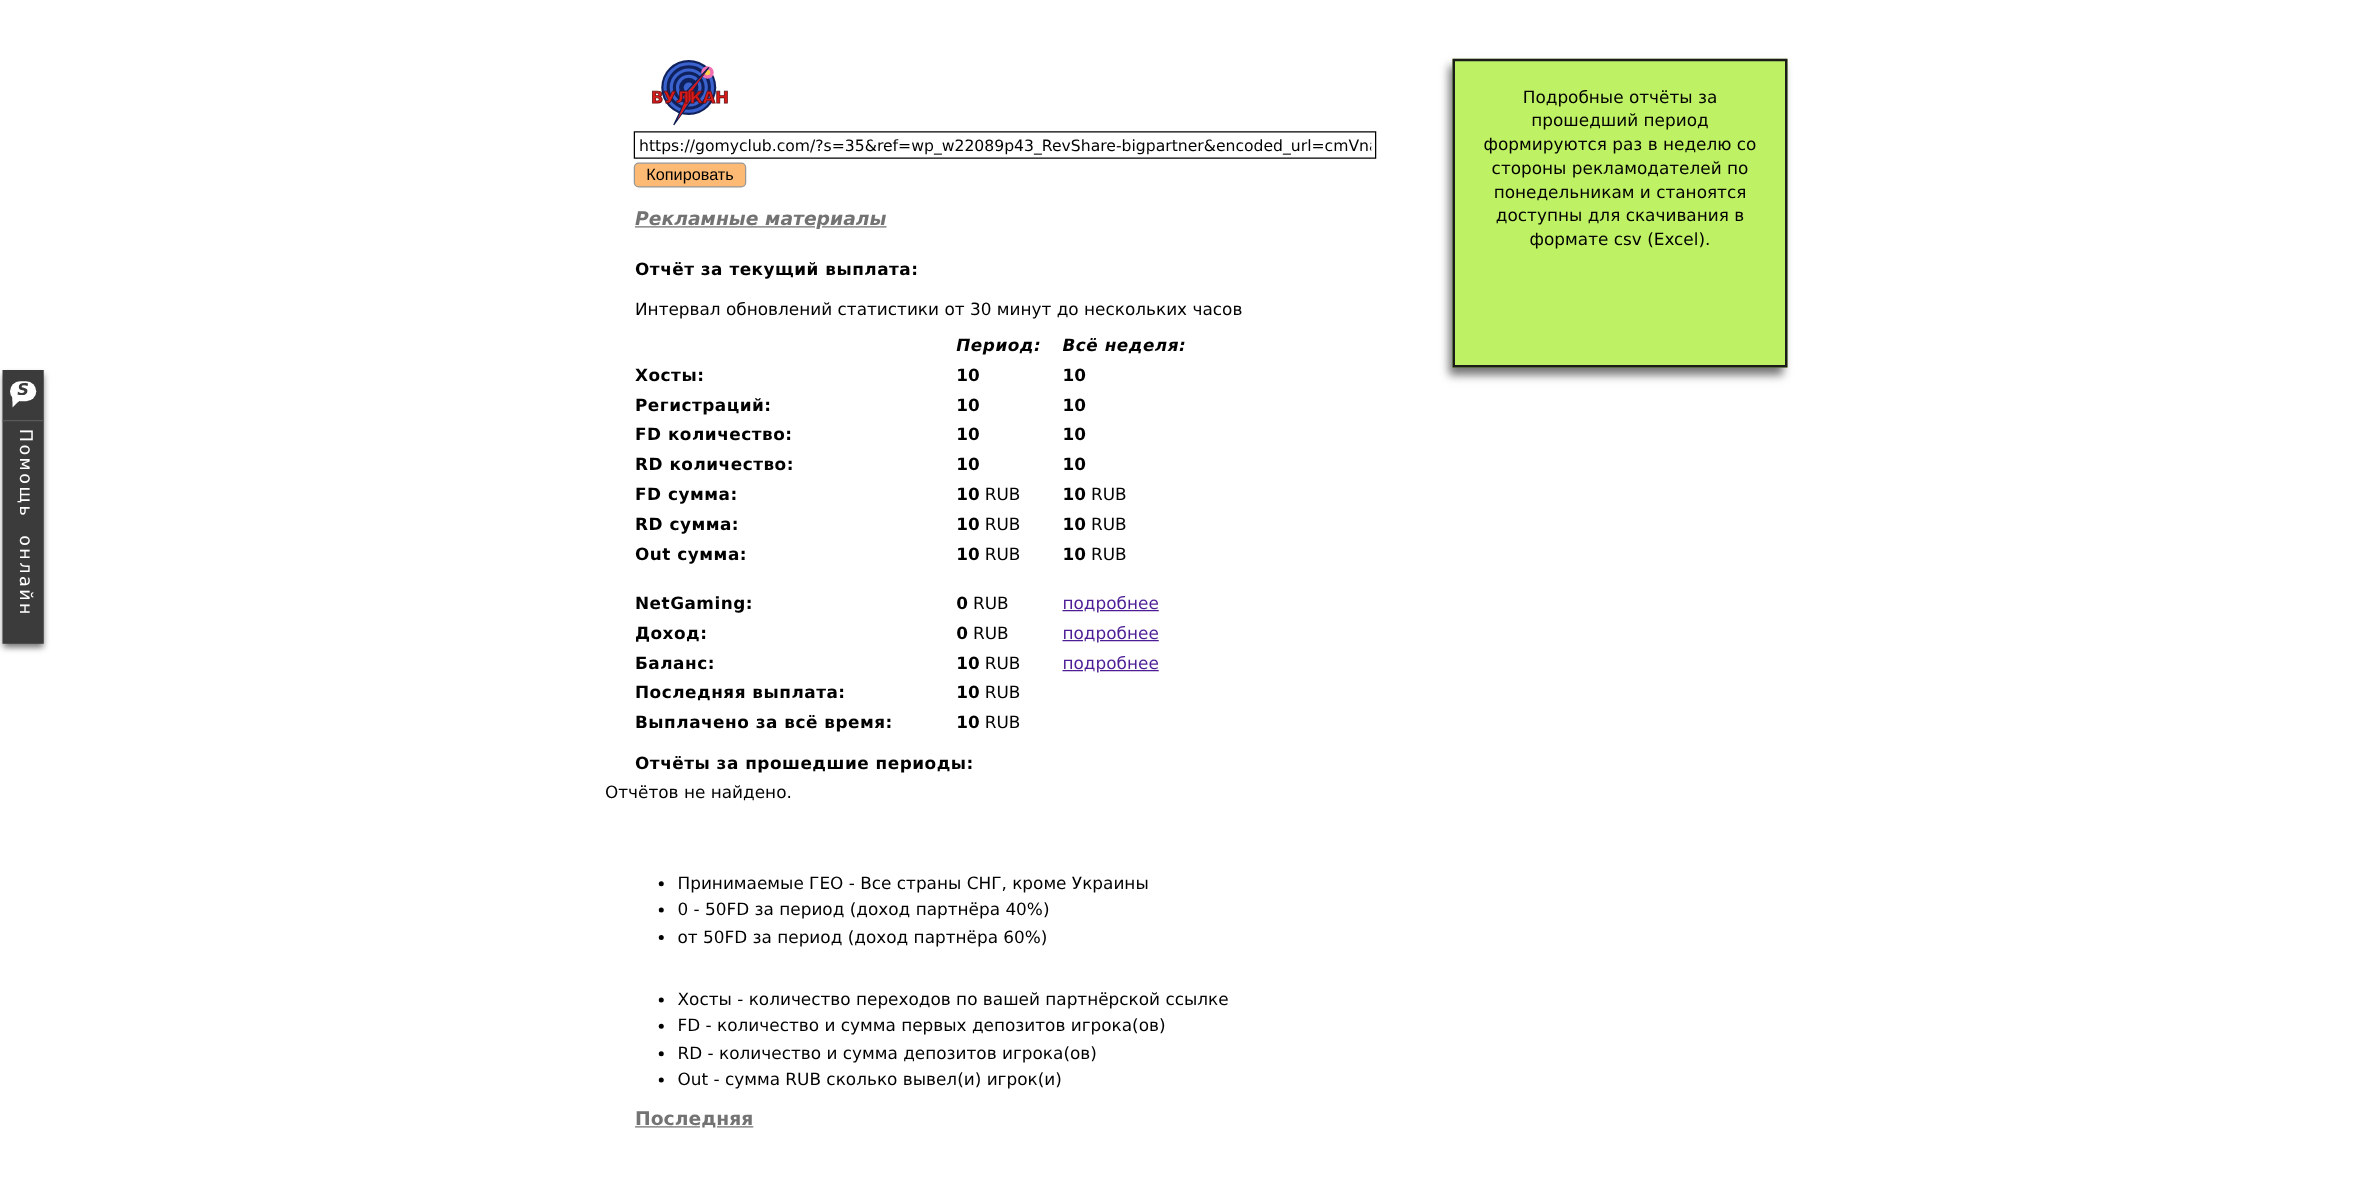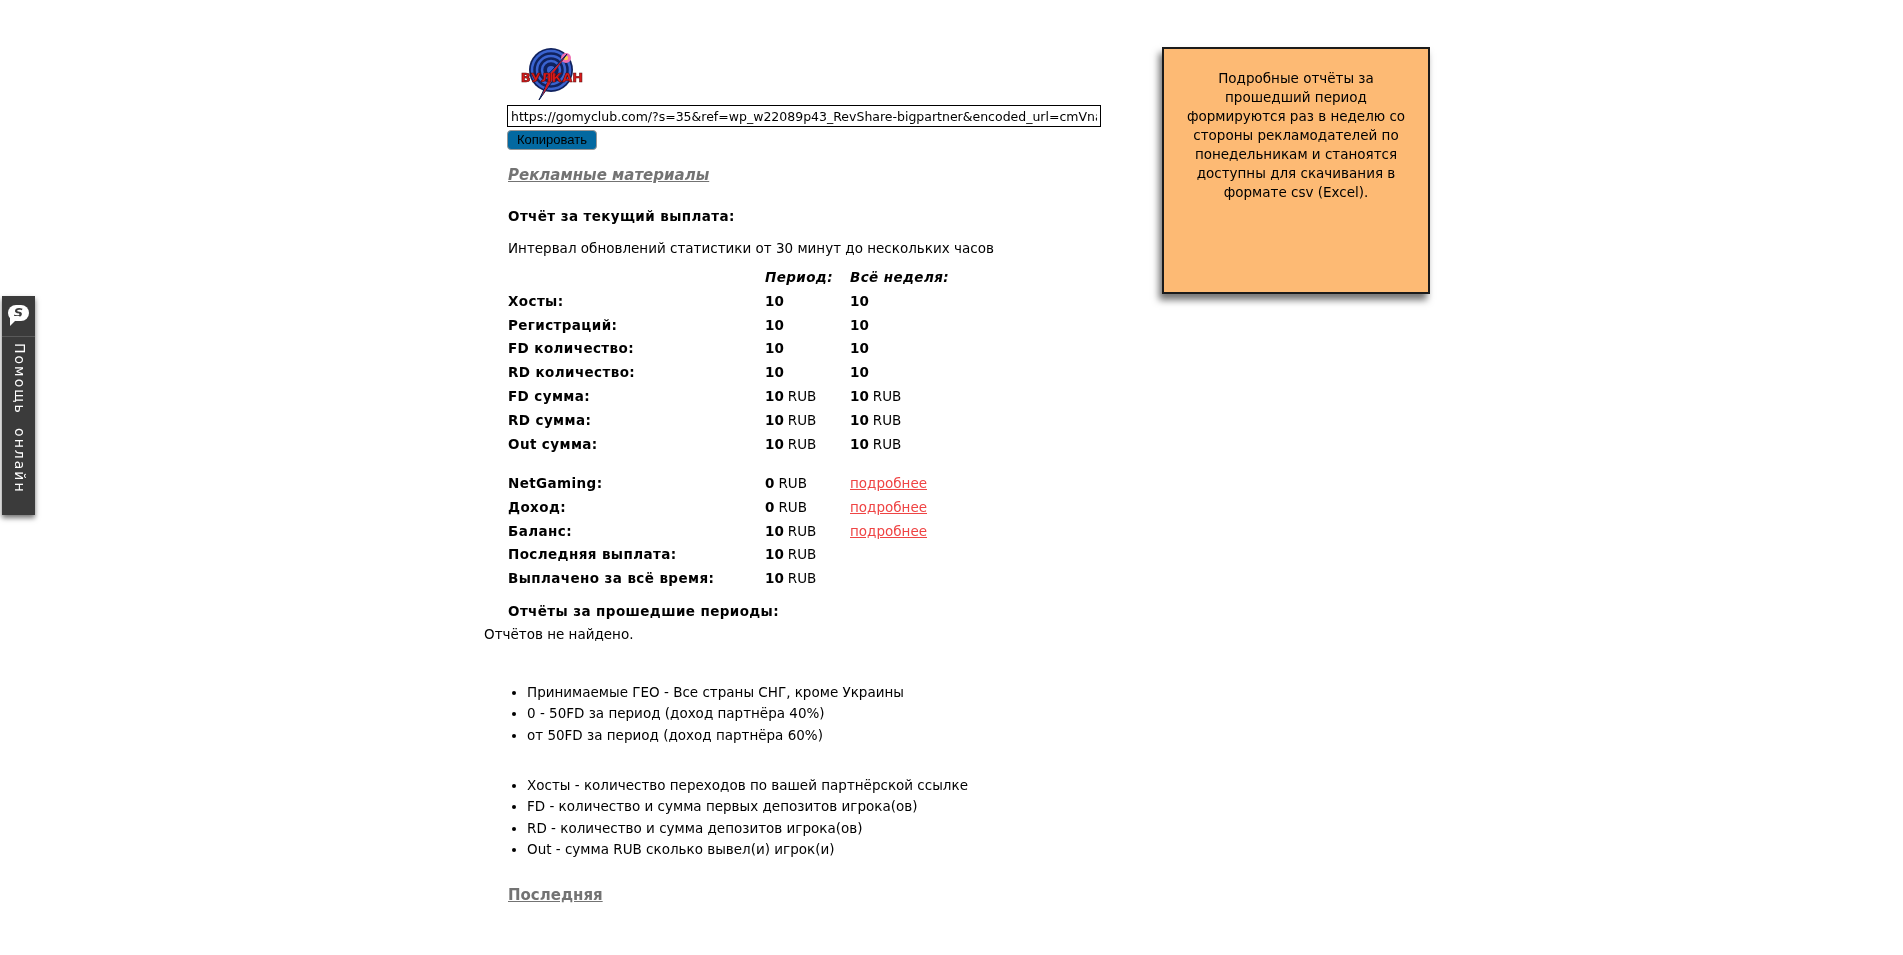--- a/index.html
+++ b/index.html
@@ -47,21 +47,21 @@
 
   
   .ref-input{
     left:507px;top:105px;width:594px;height:22px;box-sizing:border-box;
     border:1px solid #000;background:#fff;
     font-family:"DejaVu Sans", sans-serif;font-size:12.5px;
     padding:2px 3px;outline:none;
   }
   .copy-btn{
     left:507px;top:130px;height:20px;
-    background:#0369a1;border:1px solid #979797;border-radius:4px;
+    background:#fdba74;border:1px solid #979797;border-radius:4px;
     font-family:"Liberation Sans", sans-serif;font-size:13px;color:#000;
     padding:1px 9px;cursor:pointer;line-height:16px;
   }
 
   
   .red-link{
     color:#737373;font-weight:bold;text-decoration:underline;cursor:pointer;
   }
   .materials-link{left:508px;top:166px;font-size:15px;font-style:italic;}
   .back-link{left:508px;top:886px;font-size:15px;}
@@ -76,35 +76,35 @@
   .grid{
     display:grid;grid-template-columns:257px 85px 140px;
     font-size:13.5px;line-height:23.8px;
   }
   .stats-grid{left:508px;top:266px;width:482px;}
   .totals-grid{left:508px;top:472px;width:482px;}
   .grid .hdr{font-weight:bold;letter-spacing:.4px;font-style:italic;}
   .grid .lbl{font-weight:bold;letter-spacing:.4px;}
   .grid .val b{font-weight:bold;}
   .grid .unit{margin-left:4px;font-weight:normal;}
-  .details-link{color:#ef4444;text-decoration:underline;cursor:pointer;}
+  .details-link{color:#4c1d95;text-decoration:underline;cursor:pointer;}
 
   .past-title{left:508px;top:603px;}
   .past-empty{left:484px;top:626px;}
 
   
-  .blist{margin:2px;padding-left:17px;font-size:13.5px;}
+  .blist{margin:17px;padding-left:17px;font-size:13.5px;}
   .blist li{line-height:21.3px;}
   .terms-list{left:508px;top:680px;}
   .glossary-list{left:508px;top:773px;}
 
   
   .info-box{
     left:1162px;top:47px;width:268px;height:247px;box-sizing:border-box;
-    background:#fdba74;border:2px solid #1b1b1b;
+    background:#bef264;border:2px solid #1b1b1b;
     box-shadow:-3px 6px 7px rgba(0,0,0,.55);
     padding:20px 12px 0 12px;
     text-align:center;font-size:13.5px;line-height:19px;
   }
   .info-box p{margin:0;}
   .info-box .gap{height:38px;}
 </style>
 </head>
 <body>
 

